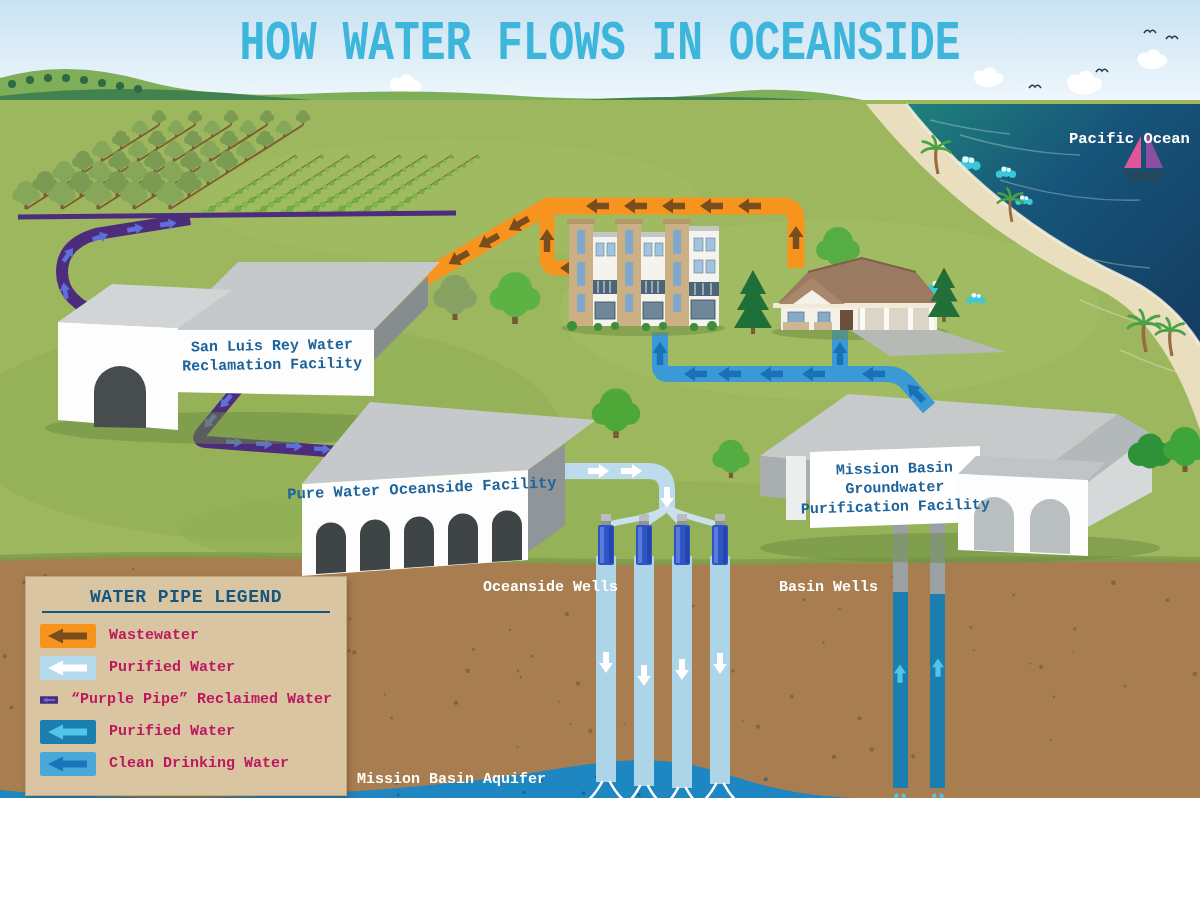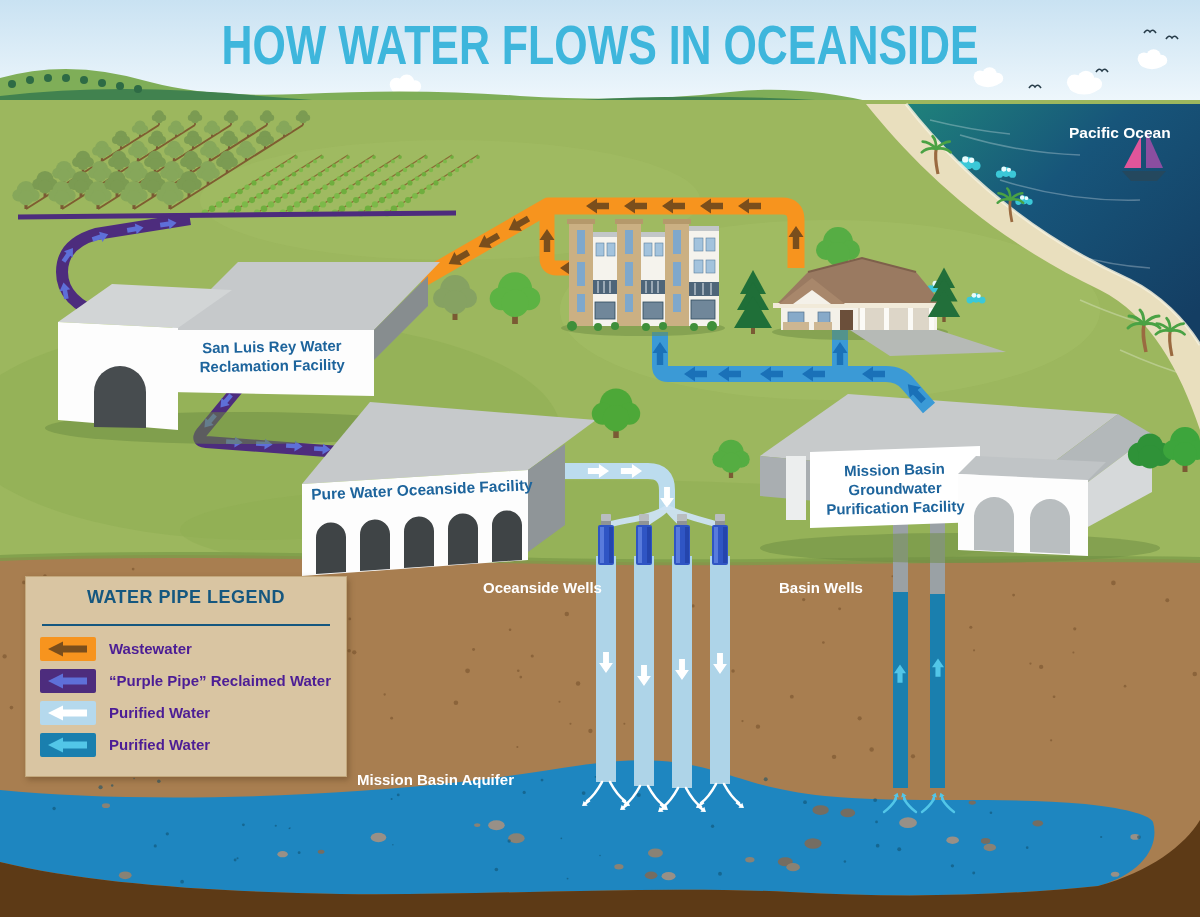--- a/index.html
+++ b/index.html
@@ -1,31 +1,31 @@
 <!DOCTYPE html>
 <html><head>
 <meta charset="utf-8">
 <style>
   html,body{margin:0;padding:0;background:#ffffff;}
-  .stage{position:relative;width:1200px;height:917px;overflow:hidden;
-         font-family:Liberation Sans, sans-serif;background:#eaf4fa;}
+  .stage{position:relative;width:1200px;height:798px;overflow:hidden;
+         font-family:Liberation Mono, monospace;background:#eaf4fa;}
   .stage svg.scene{position:absolute;left:0;top:0;z-index:1;}
   .lbl{position:absolute;font-weight:bold;z-index:3;white-space:nowrap;}
   .title{left:50%;top:13px;transform:translateX(-50%) scaleX(.78);
          font-size:55px;color:#3eb6dc;letter-spacing:0px;}
   .plate{color:#1d649c;font-size:15px;line-height:1.25;text-align:center;}
   .plate span{display:block;}
   .white{color:#ffffff;font-size:15px;}
   .legend{position:absolute;left:25px;top:576px;width:322px;z-index:4;box-sizing:border-box;
           background:#d9c5a2;border:1px solid #c3a87c;box-shadow:2px 3px 6px rgba(70,45,20,.35);
           padding:10px 14px 12px;}
   .legend-title{font-size:18px;font-weight:bold;color:#15577f;text-align:center;
-          letter-spacing:.5px;border-bottom:2px solid #15577f;padding-bottom:16px;margin:0 2px 10px;}
+          letter-spacing:.5px;border-bottom:2px solid #15577f;padding-bottom:4px;margin:0 2px 10px;}
   .legend-row{display:flex;align-items:center;gap:13px;margin:7px 0;height:25px;}
-  .legend-row .lbltext{font-size:15px;font-weight:bold;color:#4c1d95;white-space:nowrap;}
+  .legend-row .lbltext{font-size:15px;font-weight:bold;color:#be185d;white-space:nowrap;}
 </style>
 </head>
 <body>
 
 <div class="stage">
 
 <svg class="scene" width="1200" height="917" viewBox="0 0 1200 917">
   <defs>
     <linearGradient id="sky" x1="0" y1="0" x2="0" y2="1">
       <stop offset="0" stop-color="#c9e2f2"></stop>
@@ -755,21 +755,21 @@
           <rect x="715" y="521" width="10" height="4" fill="#8f9496"></rect>
           <rect x="712" y="525" width="16" height="40" rx="2" fill="#2f55c4"></rect>
           <rect x="714" y="527" width="4" height="36" fill="#5f83e0" opacity="0.85"></rect>
           <rect x="723" y="527" width="4" height="36" fill="#1e3a9e" opacity="0.6"></rect>
         </g>
   </g>
 </svg>
 
 <div class="lbl title">HOW WATER FLOWS IN OCEANSIDE</div>
 
-<div class="lbl white" style="left:1069px;top:124px;font-size:15.5px">Pacific Ocean</div>
+<div class="lbl white" style="left:1069px;top:130px;font-size:15.5px">Pacific Ocean</div>
 
 <div class="lbl plate" style="left:272px;top:338px;transform:translateX(-50%) rotate(-1deg)">
   <span>San Luis Rey Water</span>
   <span>Reclamation Facility</span>
 </div>
 
 <div class="lbl plate" style="left:422px;top:480px;transform:translateX(-50%) rotate(-2.5deg);font-size:15.5px">
   <span>Pure Water Oceanside Facility</span>
 </div>
 
@@ -788,35 +788,42 @@
   <div id="legend-items">
         <div class="legend-row">
           <svg width="56" height="24" viewBox="0 0 56 24">
             <rect x="0" y="0" width="56" height="24" rx="2" fill="#f7941e"></rect>
             <polygon points="8,12 23,4.5 23,8.6 47,8.6 47,15.4 23,15.4 23,19.5" fill="#7a4e1c"></polygon>
           </svg>
           <span class="lbltext">Wastewater</span>
         </div>
         <div class="legend-row">
           <svg width="56" height="24" viewBox="0 0 56 24">
+            <rect x="0" y="0" width="56" height="24" rx="2" fill="#b5d9ed"></rect>
+            <polygon points="8,12 23,4.5 23,8.6 47,8.6 47,15.4 23,15.4 23,19.5" fill="#ffffff"></polygon>
+          </svg>
+          <span class="lbltext">Purified Water</span>
+        </div>
+        <div class="legend-row">
+          <svg width="56" height="24" viewBox="0 0 56 24">
             <rect x="0" y="0" width="56" height="24" rx="2" fill="#4d2c7d"></rect>
             <polygon points="8,12 23,4.5 23,8.6 47,8.6 47,15.4 23,15.4 23,19.5" fill="#5e6fd8"></polygon>
           </svg>
           <span class="lbltext">“Purple Pipe” Reclaimed Water</span>
-        </div>
-        <div class="legend-row">
-          <svg width="56" height="24" viewBox="0 0 56 24">
-            <rect x="0" y="0" width="56" height="24" rx="2" fill="#b5d9ed"></rect>
-            <polygon points="8,12 23,4.5 23,8.6 47,8.6 47,15.4 23,15.4 23,19.5" fill="#ffffff"></polygon>
-          </svg>
-          <span class="lbltext">Purified Water</span>
         </div>
         <div class="legend-row">
           <svg width="56" height="24" viewBox="0 0 56 24">
             <rect x="0" y="0" width="56" height="24" rx="2" fill="#1a7fae"></rect>
             <polygon points="8,12 23,4.5 23,8.6 47,8.6 47,15.4 23,15.4 23,19.5" fill="#52c6e8"></polygon>
           </svg>
           <span class="lbltext">Purified Water</span>
         </div>
+        <div class="legend-row">
+          <svg width="56" height="24" viewBox="0 0 56 24">
+            <rect x="0" y="0" width="56" height="24" rx="2" fill="#4aa8d8"></rect>
+            <polygon points="8,12 23,4.5 23,8.6 47,8.6 47,15.4 23,15.4 23,19.5" fill="#1b75bc"></polygon>
+          </svg>
+          <span class="lbltext">Clean Drinking Water</span>
+        </div>
       </div>
 </div>
 
 </div>
 
 </body></html>

